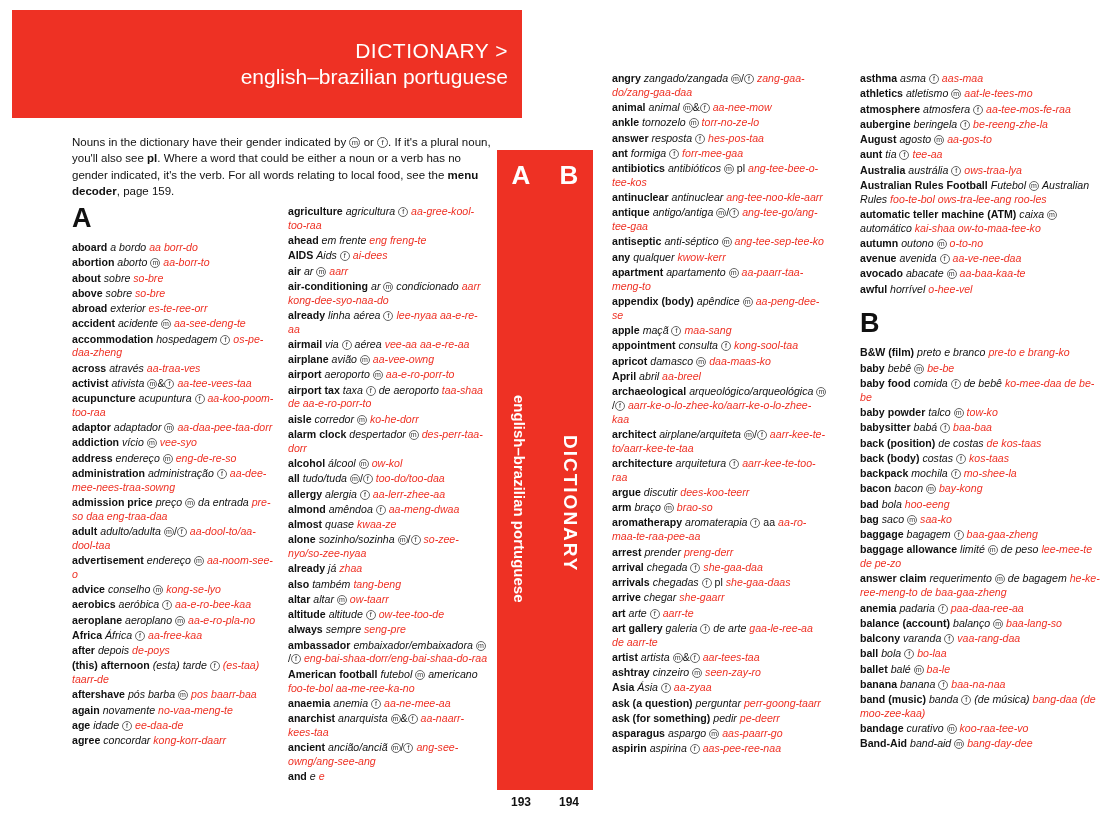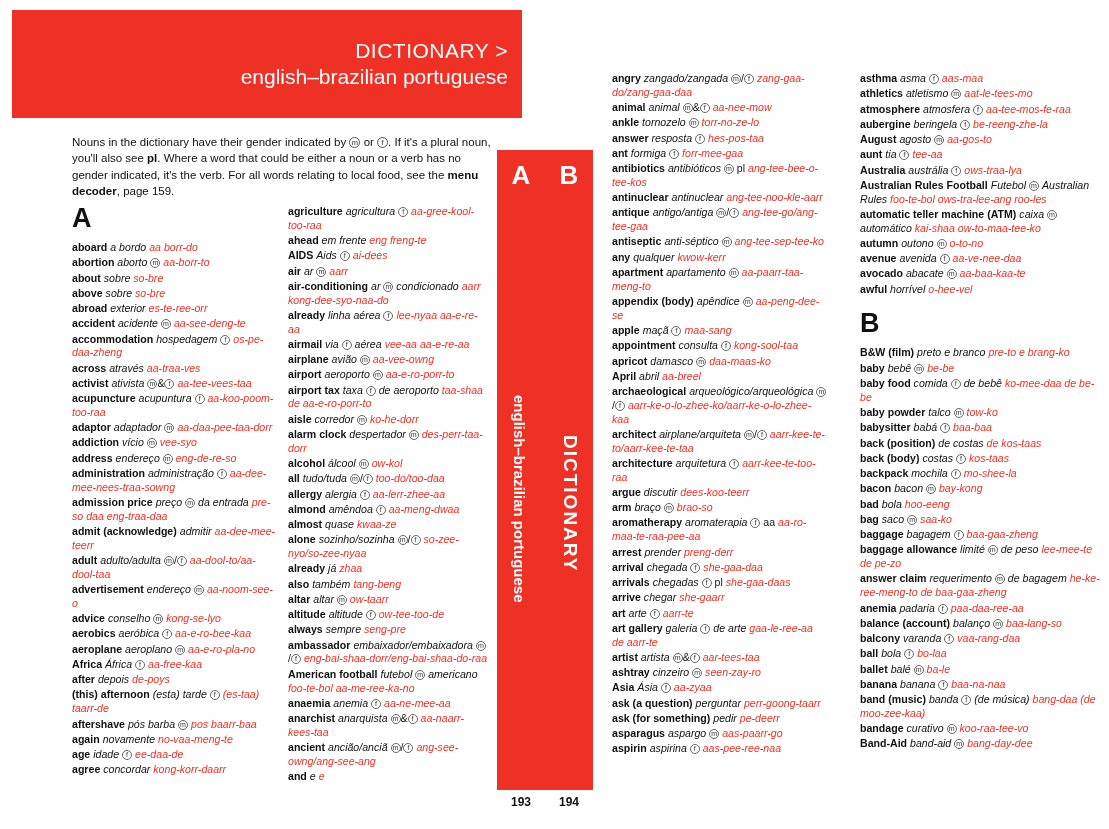--- a/index.html
+++ b/index.html
@@ -192,21 +192,20 @@
       <div class="entry"><span class="hw">accident</span> <span class="it">acidente</span> <span class="m">m</span> <span class="pron">aa-see-deng-te</span></div>
       <div class="entry"><span class="hw">accommodation</span> <span class="it">hospedagem</span> <span class="f">f</span> <span class="pron">os-pe-daa-zheng</span></div>
       <div class="entry"><span class="hw">across</span> <span class="it">através</span>  <span class="pron">aa-traa-ves</span></div>
       <div class="entry"><span class="hw">activist</span> <span class="it">ativista</span> <span class="m">m</span><span class="plain">&amp;</span><span class="f">f</span> <span class="pron">aa-tee-vees-taa</span></div>
       <div class="entry"><span class="hw">acupuncture</span> <span class="it">acupuntura</span> <span class="f">f</span> <span class="pron">aa-koo-poom-too-raa</span></div>
       <div class="entry"><span class="hw">adaptor</span> <span class="it">adaptador</span> <span class="m">m</span> <span class="pron">aa-daa-pee-taa-dorr</span></div>
       <div class="entry"><span class="hw">addiction</span> <span class="it">vício</span> <span class="m">m</span> <span class="pron">vee-syo</span></div>
       <div class="entry"><span class="hw">address</span> <span class="it">endereço</span> <span class="m">m</span> <span class="pron">eng-de-re-so</span></div>
       <div class="entry"><span class="hw">administration</span> <span class="it">administração</span> <span class="f">f</span> <span class="pron">aa-dee-mee-nees-traa-sowng</span></div>
       <div class="entry"><span class="hw">admission price</span> <span class="it">preço</span> <span class="m">m</span> <span class="it">da entrada</span> <span class="pron">pre-so daa eng-traa-daa</span></div>
-      <div class="entry"><span class="hw">admit (acknowledge)</span> <span class="it">admitir</span>  <span class="pron">aa-dee-mee-teerr</span></div>
       <div class="entry"><span class="hw">adult</span> <span class="it">adulto/adulta</span> <span class="m">m</span><span class="plain">/</span><span class="f">f</span> <span class="pron">aa-dool-to/aa-dool-taa</span></div>
       <div class="entry"><span class="hw">advertisement</span> <span class="it">endereço</span> <span class="m">m</span> <span class="pron">aa-noom-see-o</span></div>
       <div class="entry"><span class="hw">advice</span> <span class="it">conselho</span> <span class="m">m</span> <span class="pron">kong-se-lyo</span></div>
       <div class="entry"><span class="hw">aerobics</span> <span class="it">aeróbica</span> <span class="f">f</span> <span class="pron">aa-e-ro-bee-kaa</span></div>
       <div class="entry"><span class="hw">aeroplane</span> <span class="it">aeroplano</span> <span class="m">m</span> <span class="pron">aa-e-ro-pla-no</span></div>
       <div class="entry"><span class="hw">Africa</span> <span class="it">África</span> <span class="f">f</span> <span class="pron">aa-free-kaa</span></div>
       <div class="entry"><span class="hw">after</span> <span class="it">depois</span>  <span class="pron">de-poys</span></div>
       <div class="entry"><span class="hw">(this) afternoon</span> <span class="it">(esta) tarde</span> <span class="f">f</span> <span class="pron">(es-taa) taarr-de</span></div>
       <div class="entry"><span class="hw">aftershave</span> <span class="it">pós barba</span> <span class="m">m</span> <span class="pron">pos baarr-baa</span></div>
       <div class="entry"><span class="hw">again</span> <span class="it">novamente</span>  <span class="pron">no-vaa-meng-te</span></div>

